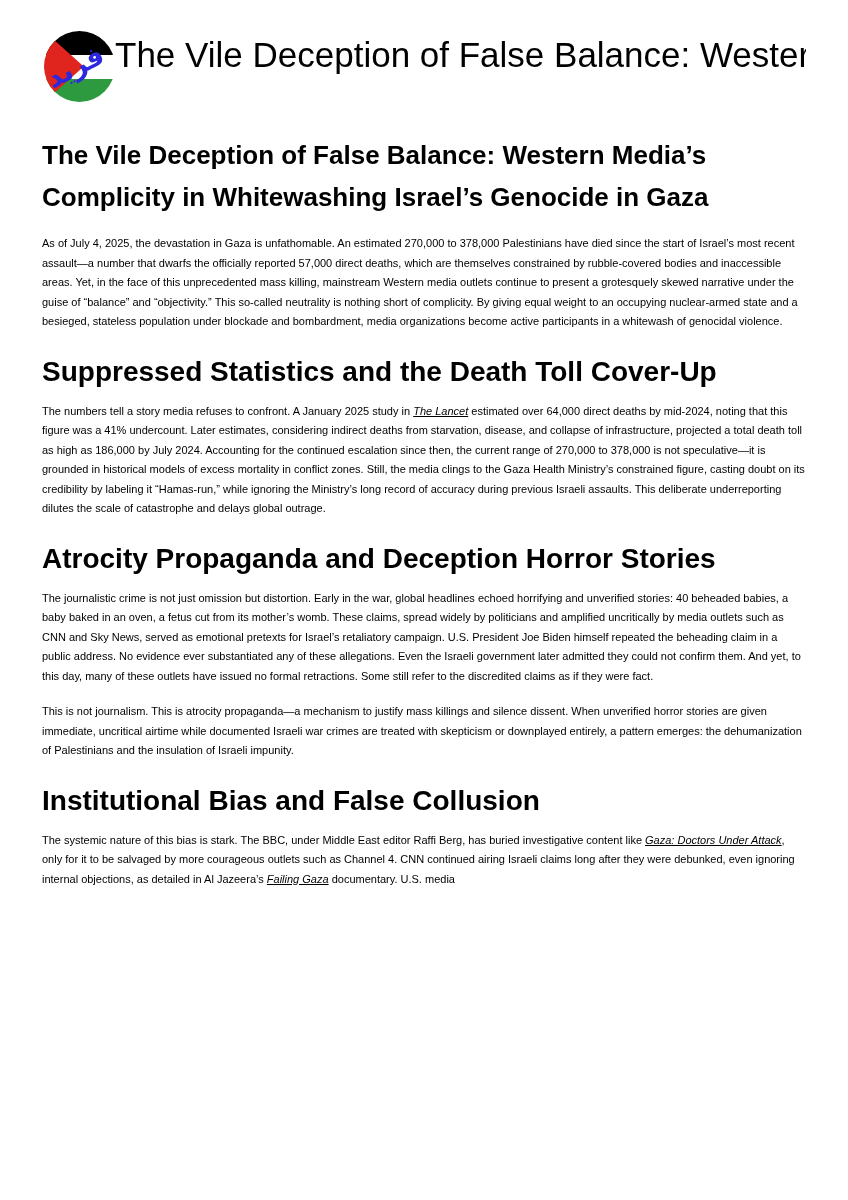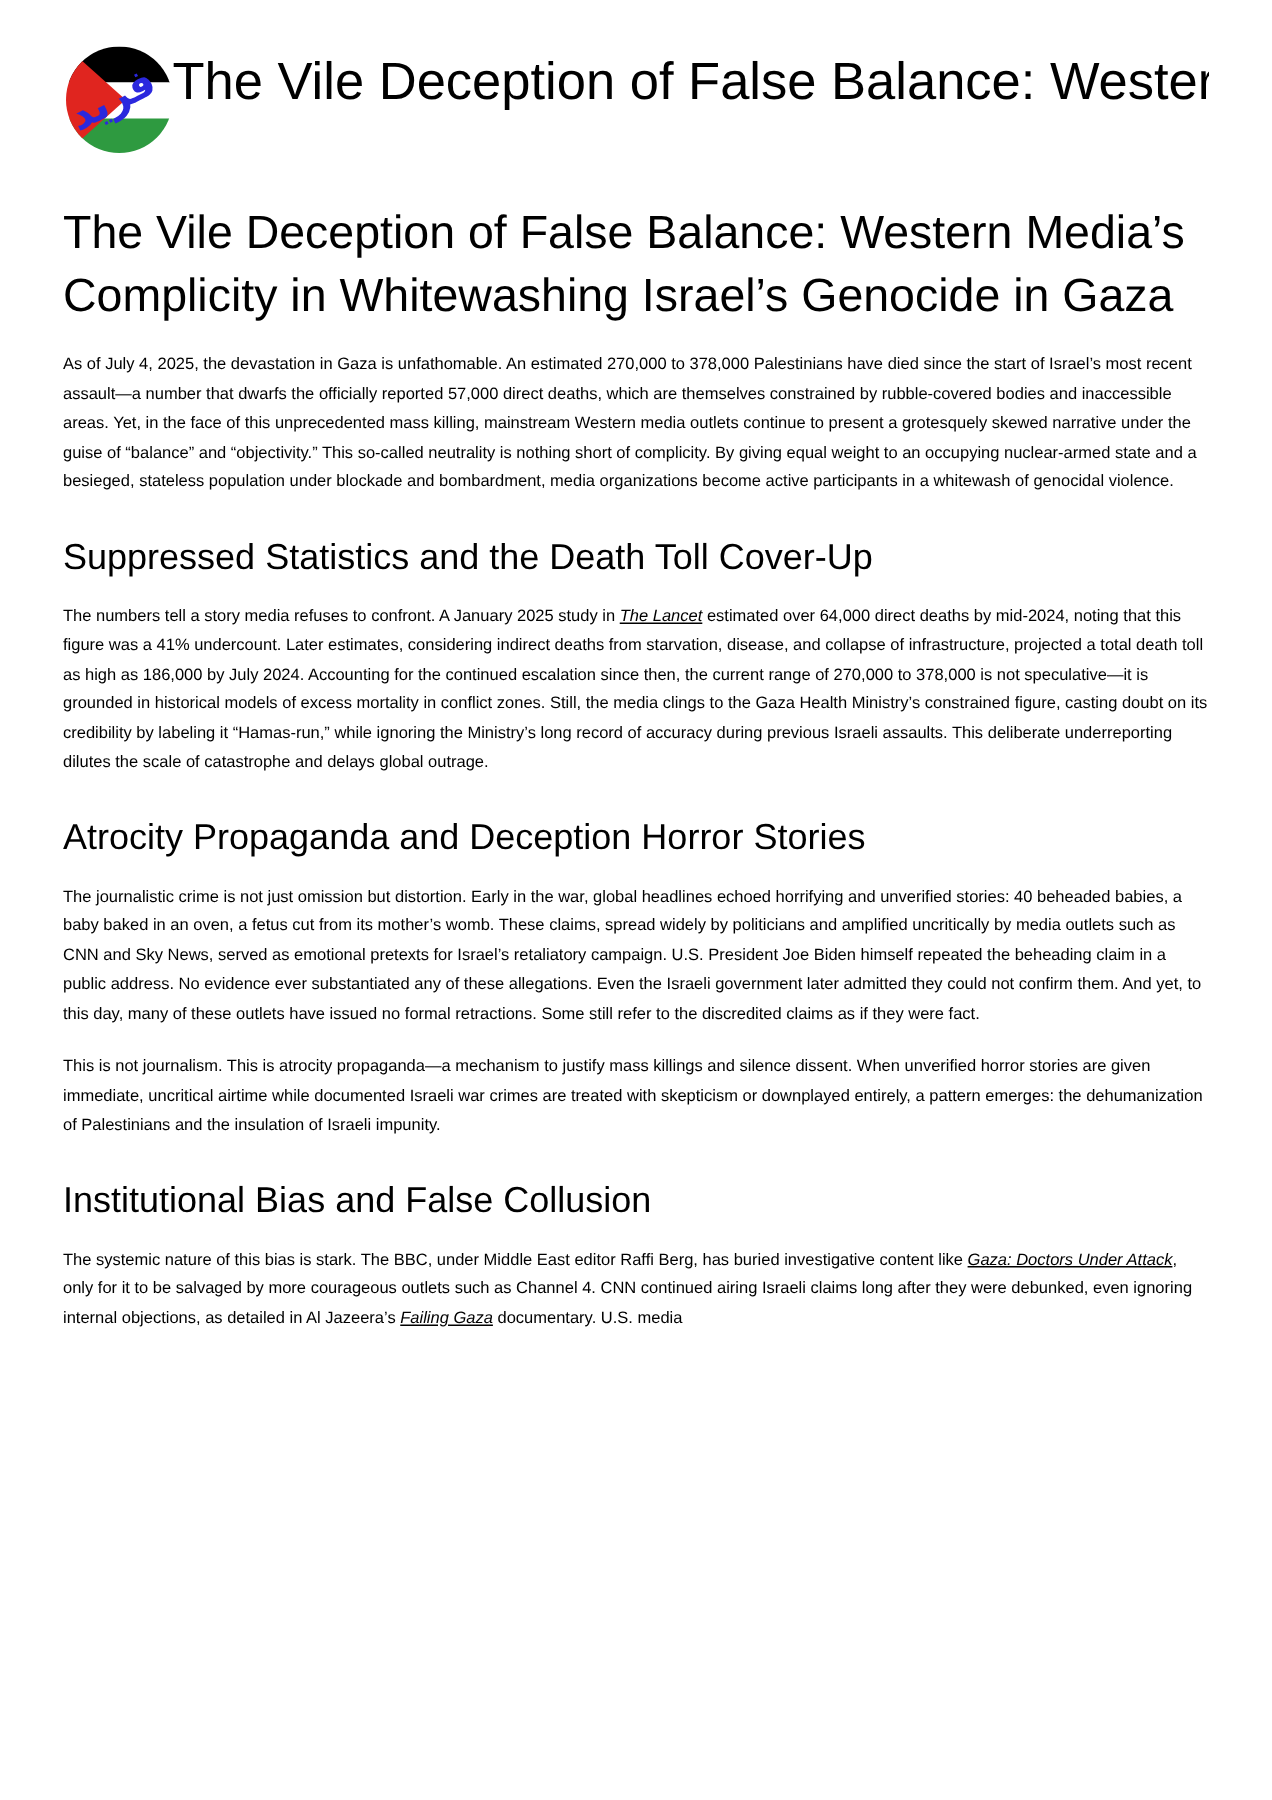--- a/index.html
+++ b/index.html
@@ -56,29 +56,29 @@
     line-height: 40px;
     margin-top: 4px;
     white-space: nowrap;
     overflow: hidden;
     font-weight: 400;
   }
 
   
   .article { max-width: 764px; }
   .article h1 {
-    font-size: 31px;
+    font-size: 26px;
     line-height: 42px;
-    font-weight: normal;
+    font-weight: bold;
     margin: 32px 0 16px 0;
   }
   .article h2 {
-    font-size: 24px;
+    font-size: 28px;
     line-height: 28px;
-    font-weight: normal;
+    font-weight: bold;
     margin: 26px 0 16px 0;
   }
   .article p {
     font-size: 11px;
     line-height: 19.5px;
     margin: 16px 0;
   }
   .article b { font-weight: normal; }
   .article i { font-style: italic; text-decoration: underline; }
 </style>

